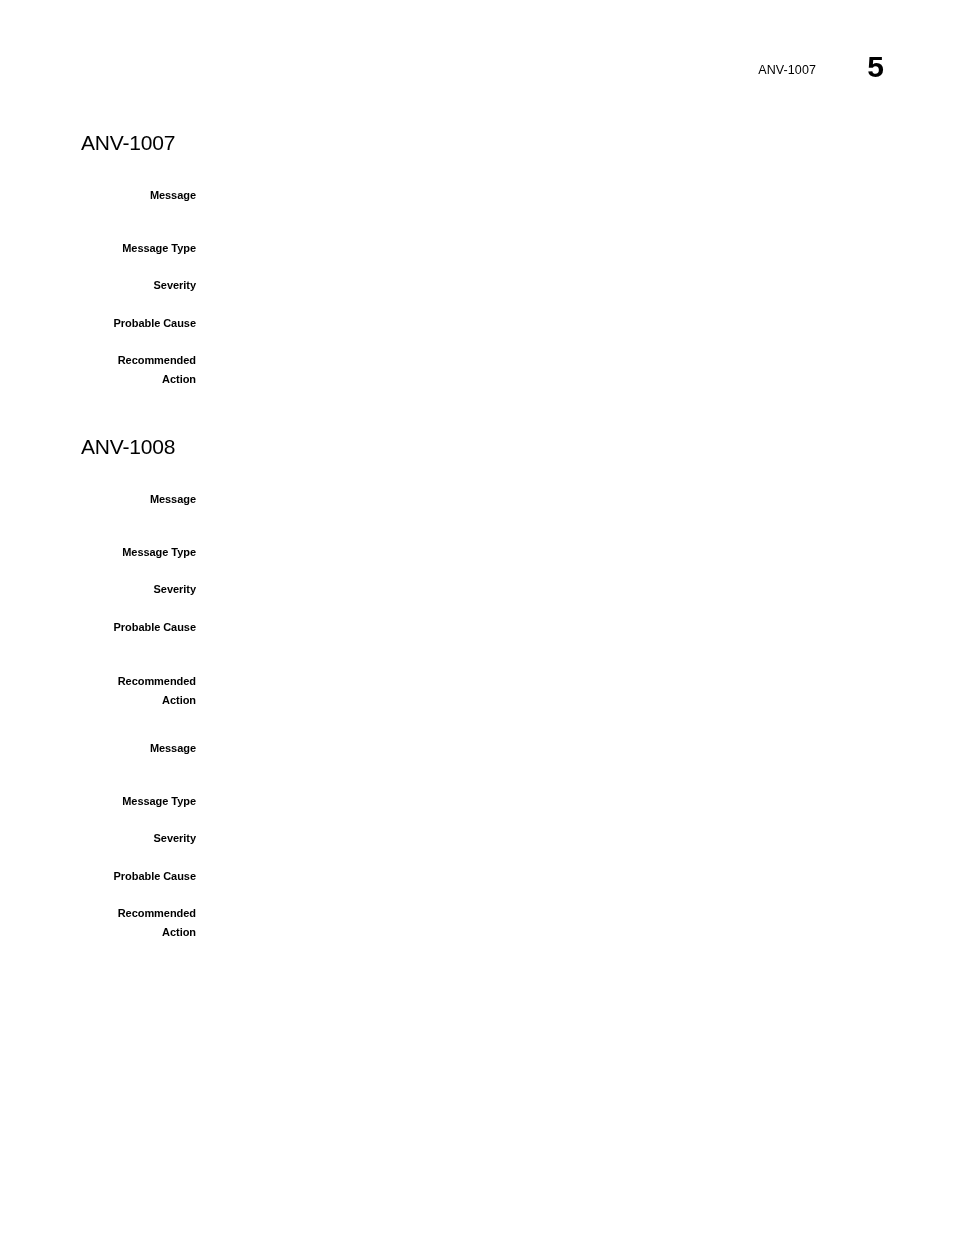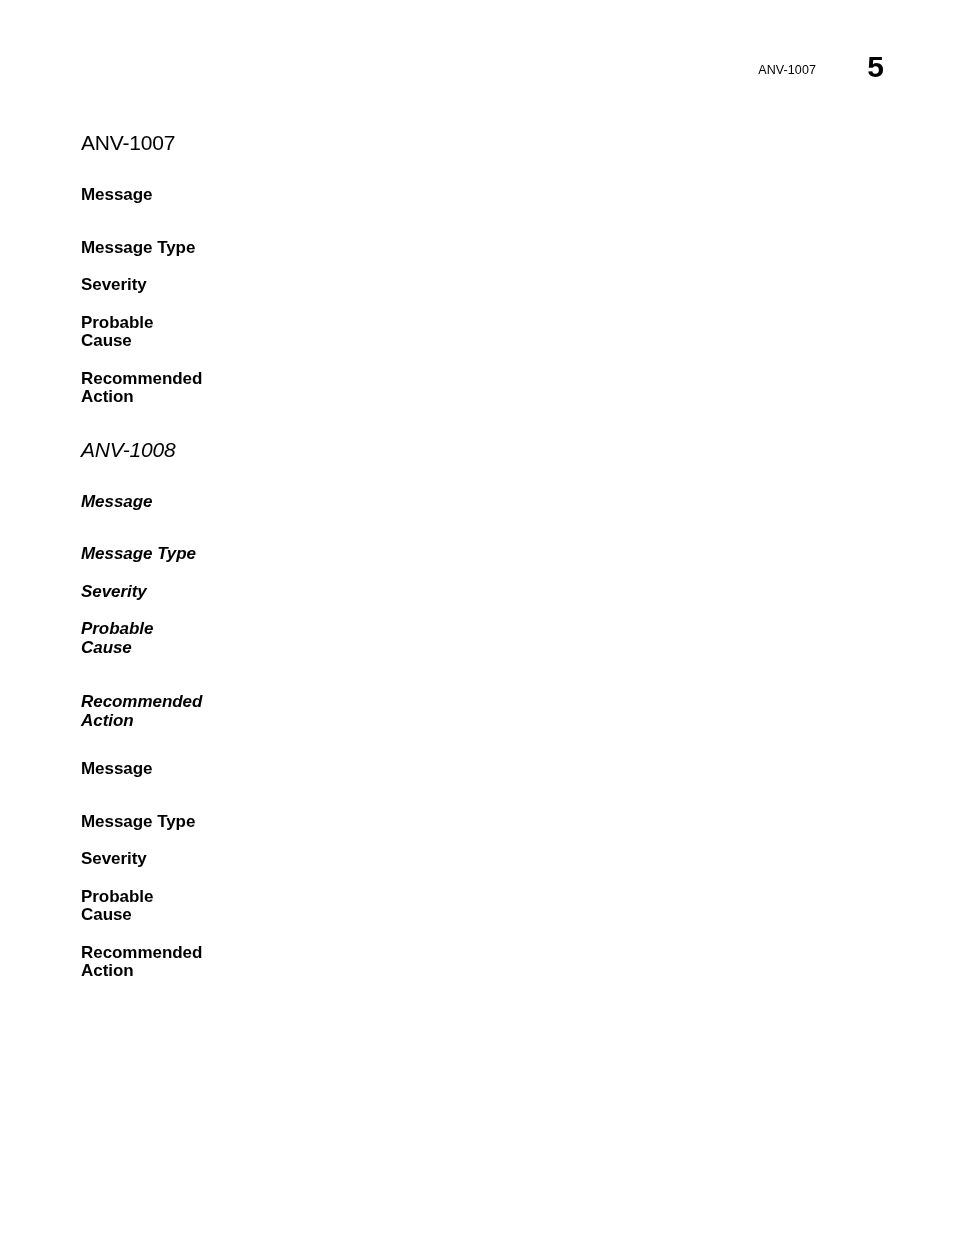--- a/index.html
+++ b/index.html
@@ -81,22 +81,22 @@
     padding: 0;
   }
   .defrow {
     position: relative;
     display: flex;
     align-items: flex-start;
   }
   .deflabel {
     width: 115px;
     flex: 0 0 115px;
-    text-align: left;
-    font-size: 17px;
+    text-align: right;
+    font-size: 11px;
     font-weight: 700;
     line-height: 18.5px;
     letter-spacing: -0.05px;
     color: #000;
     white-space: pre-line;
   }
   .defvalue {
     flex: 1 1 auto;
     min-height: 18.5px;
     padding-left: 22px;
@@ -139,21 +139,21 @@
             <div class="deflabel">Probable Cause</div>
             <div class="defvalue"></div>
           </div>
           <div class="defrow" style="margin-top: 19px;">
             <div class="deflabel">Recommended
 Action</div>
             <div class="defvalue"></div>
           </div>
         </div>
       </div>
-      <div class="section" style="margin-top: 30px; font-style: italic;">
+      <div class="section" style="margin-top: 46px;">
         <h2 class="section-title">ANV-1008</h2>
         <div class="deflist">
           <div class="defrow" style="margin-top: 30px;">
             <div class="deflabel">Message</div>
             <div class="defvalue"></div>
           </div>
           <div class="defrow" style="margin-top: 34px;">
             <div class="deflabel">Message Type</div>
             <div class="defvalue"></div>
           </div>

